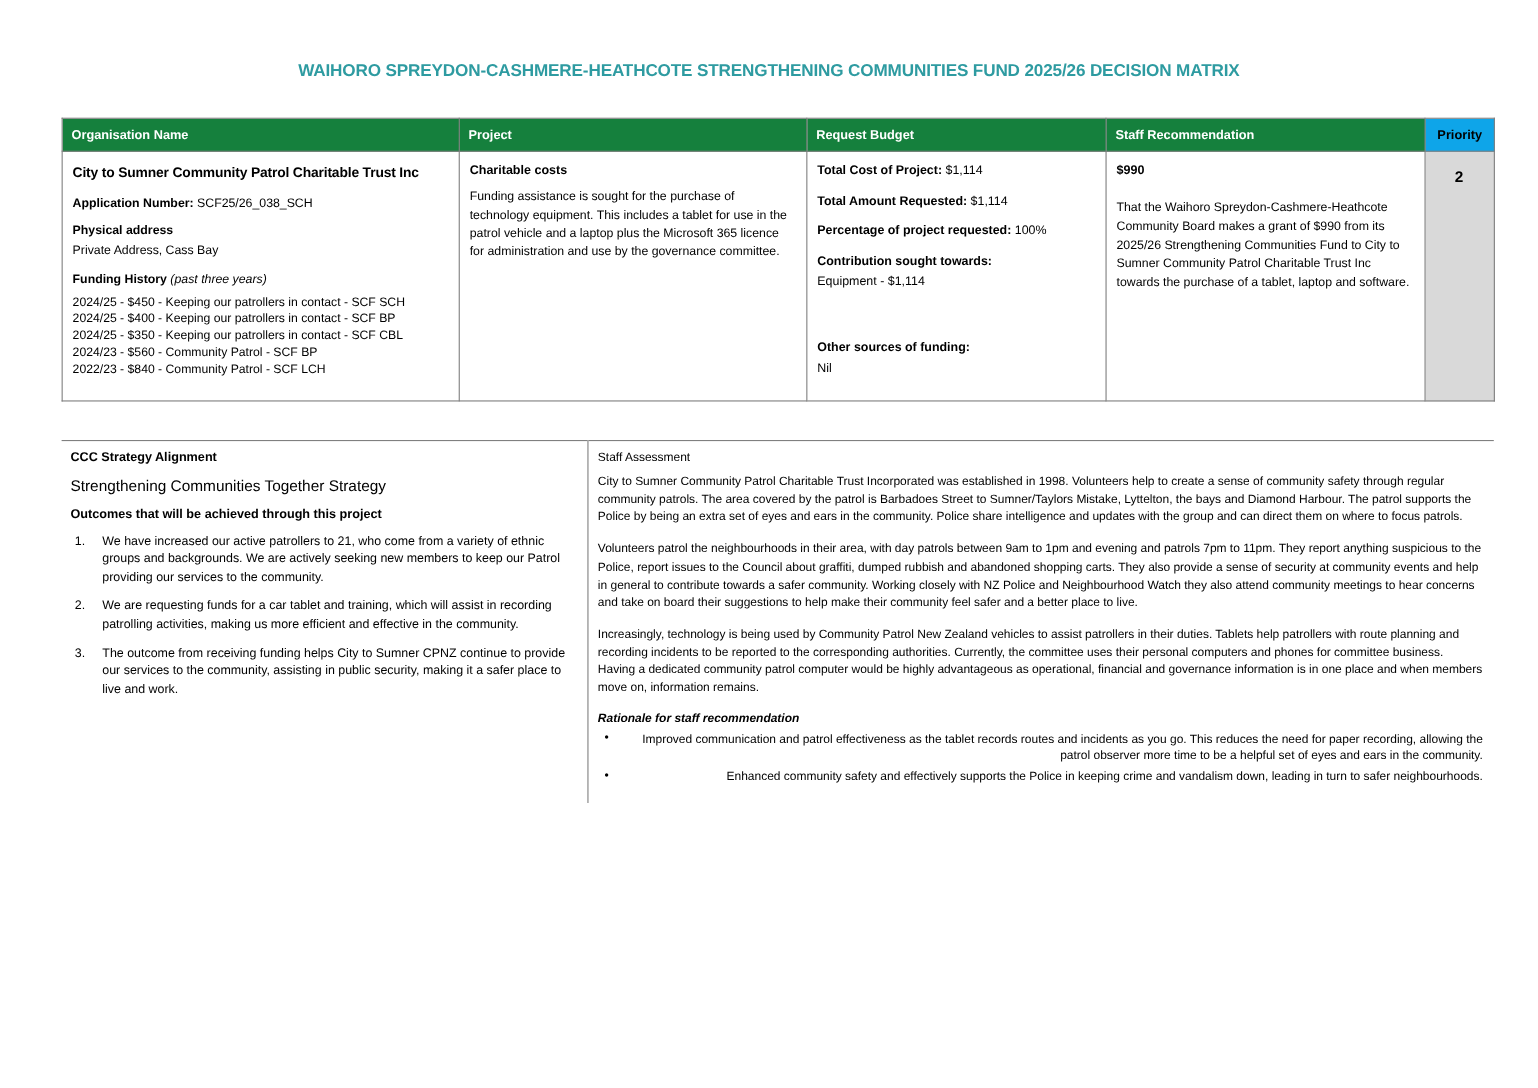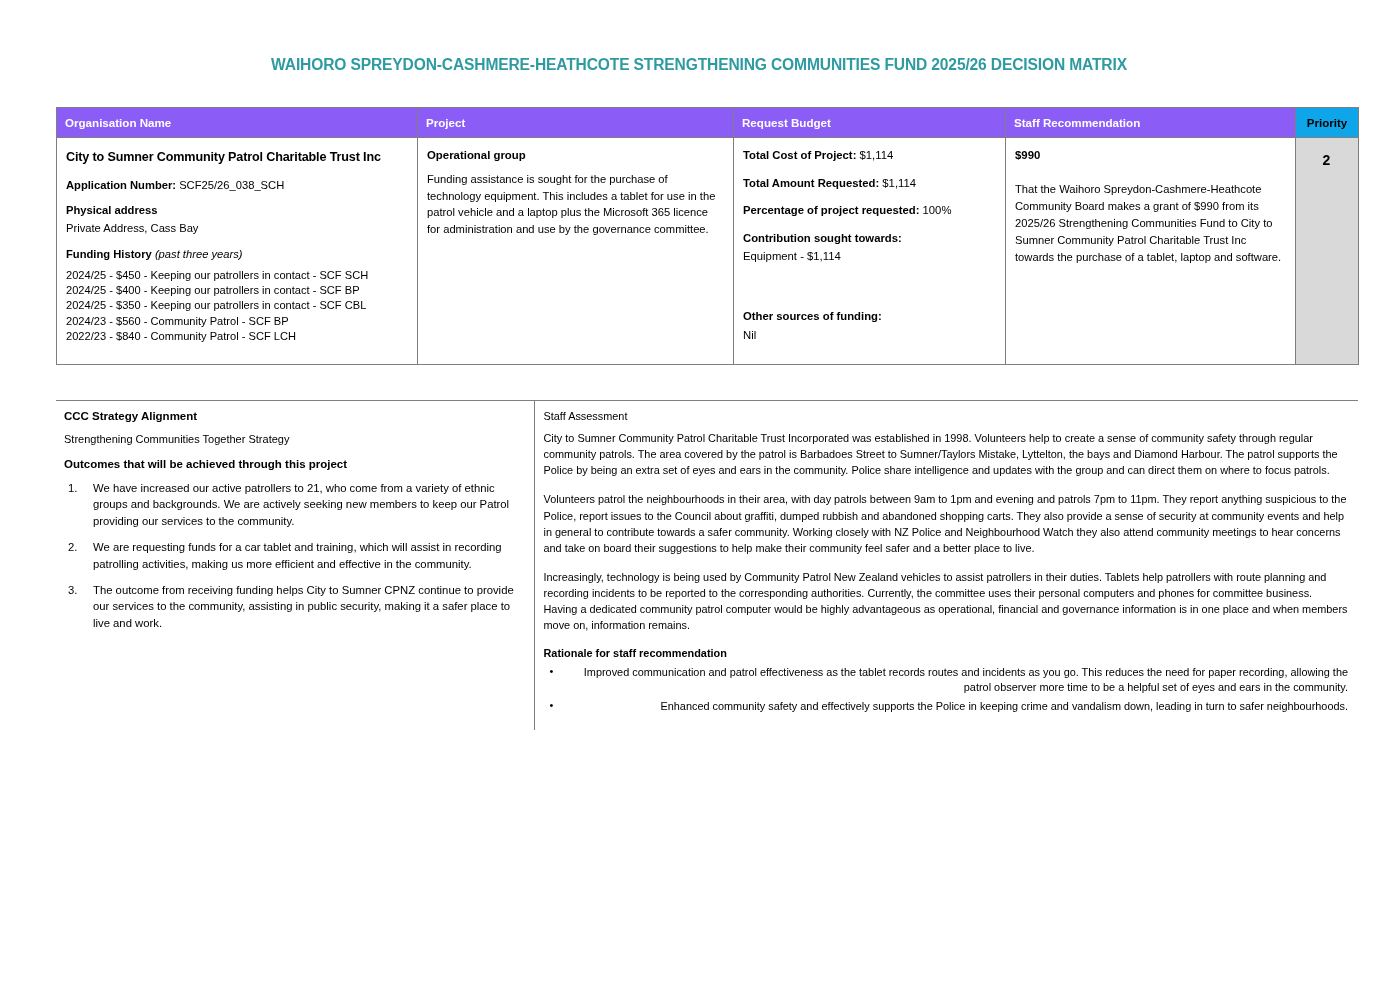--- a/index.html
+++ b/index.html
@@ -42,21 +42,21 @@
     width: 1302px;
     border-collapse: collapse;
     table-layout: fixed;
   }
   .matrix td, .matrix th {
     border: 1px solid #7f7f7f;
     vertical-align: top;
     padding: 0;
   }
   .matrix th {
-    background: #8b5cf6;
+    background: #15803d;
     color: #ffffff;
     text-align: left;
     font-size: 11.6px;
     font-weight: bold;
     padding: 6px 8px 7px 8px;
     height: 30px;
     vertical-align: middle;
   }
   .matrix th.prio-head {
     background: #0ea5e9;
@@ -130,21 +130,21 @@
   .lower td.right-col {
     width: 824px;
     padding-left: 9px;
     padding-right: 10px;
   }
 
   .sec-head {
     font-size: 11.5px; font-weight: bold; margin: 0 0 11px 0;
   }
   .sec-sub {
-    font-size: 11px; margin: 0 0 13px 0;
+    font-size: 14px; margin: 0 0 13px 0;
   }
   .sec-head2 {
     font-size: 11.5px; font-weight: bold; margin: 0 0 10px 0;
   }
 
   ol.outcomes {
     margin: 0; padding: 0; list-style: none;
     counter-reset: oc;
   }
   ol.outcomes li {
@@ -158,21 +158,21 @@
   ol.outcomes li:before {
     content: counter(oc) ".";
     position: absolute; left: 4px; top: 0;
   }
 
   .sa-head { font-size: 10.9px; font-weight: normal; margin: 0 0 8px 0; }
   .sa-para {
     font-size: 10.9px; line-height: 1.48; margin: 0 0 13px 0;
   }
   .sa-rationale-head {
-    font-size: 10.9px; font-weight: bold; margin: 0 0 6px 0;
+    font-size: 10.9px; font-weight: bold; margin: 0 0 6px 0; font-style: italic;
   }
   ul.rationale { margin: 0; padding: 0; list-style: none; text-align: right; }
   ul.rationale li {
     position: relative;
     padding-left: 22px;
     margin-bottom: 3px;
     font-size: 10.9px;
     line-height: 1.45;
   }
   ul.rationale li:before {
@@ -238,21 +238,21 @@
           <div class="fh-list">
             <div>2024/25 - $450 - Keeping our patrollers in contact - SCF SCH</div>
             <div>2024/25 - $400 - Keeping our patrollers in contact - SCF BP</div>
             <div>2024/25 - $350 - Keeping our patrollers in contact - SCF CBL</div>
             <div>2024/23 - $560 - Community Patrol - SCF BP</div>
             <div>2022/23 - $840 - Community Patrol - SCF LCH</div>
           </div>
         </td>
 
         <td class="body-cell">
-          <div class="proj-title">Operational group</div>
+          <div class="proj-title">Charitable costs</div>
           <div class="proj-body">Funding assistance is sought for the purchase of technology equipment. This includes a tablet for use in the patrol vehicle and a laptop plus the Microsoft 365 licence for administration and use by the governance committee.</div>
         </td>
 
         <td class="body-cell">
           <div class="budget-line">
             <span class="lbl">Total Cost of Project:</span>
             <span>$1,114</span>
           </div>
           <div class="budget-line">
             <span class="lbl">Total Amount Requested:</span>

